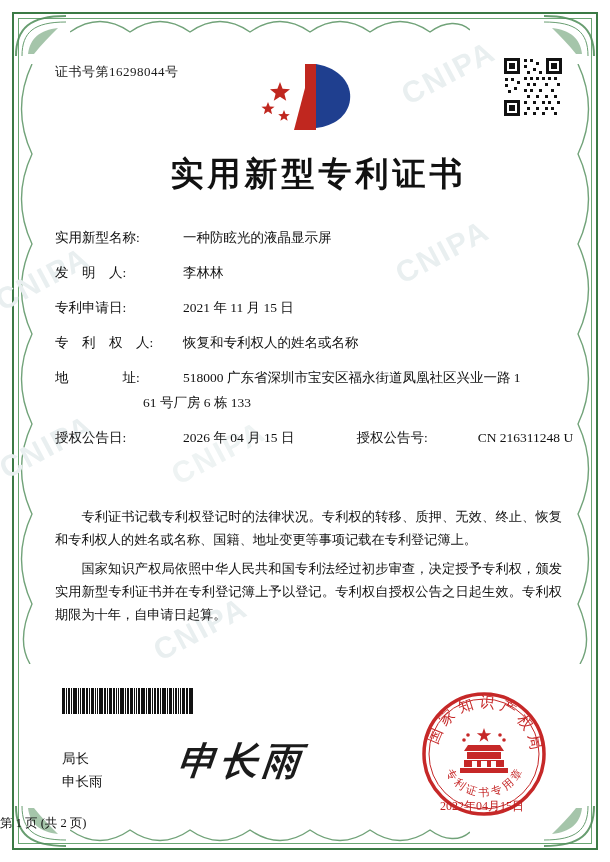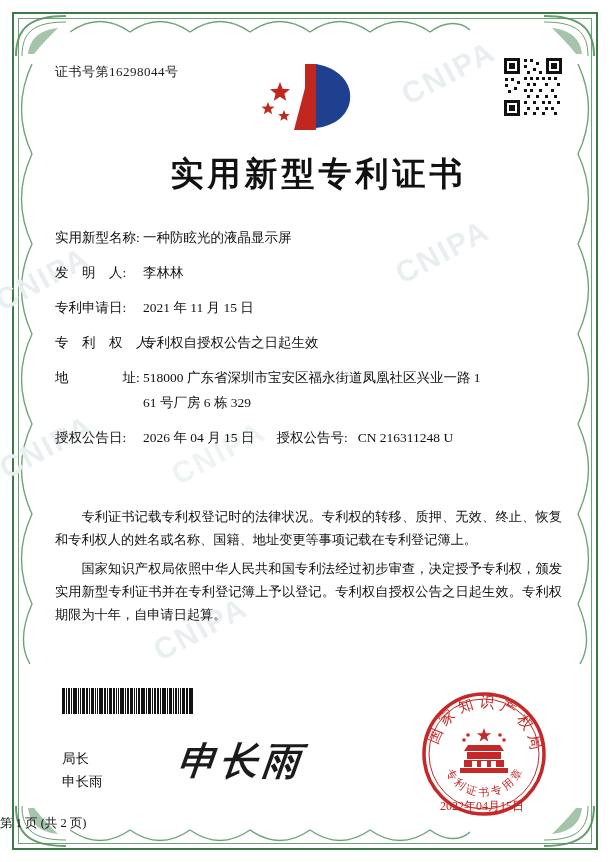--- a/index.html
+++ b/index.html
@@ -131,20 +131,21 @@
     left: 55px;
     right: 48px;
     top: 228px;
     font-size: 13.5px;
     line-height: 1.55;
   }
   .field-row {
     display: flex;
     align-items: flex-start;
     margin-bottom: 14px;
+    gap: 40px;
   }
   .field-label {
     width: 88px;
     flex: 0 0 88px;
     white-space: pre;
     color: #111;
   }
   .field-value {
     flex: 1 1 auto;
     color: #111;
@@ -375,28 +376,28 @@
     </div>
 
 
     <div class="field-row">
       <div class="field-label">专利申请日:</div>
       <div class="field-value">2021 年 11 月 15 日</div>
     </div>
 
     <div class="field-row">
       <div class="field-label">专　利　权　人:</div>
-      <div class="field-value">专利权自授权公告之日起生效</div>
+      <div class="field-value">恢复和专利权人的姓名或名称</div>
     </div>
 
     <div class="field-row">
       <div class="field-label">地　　　　址:</div>
       <div class="field-value">518000 广东省深圳市宝安区福永街道凤凰社区兴业一路 1</div>
     </div>
-    <div class="addr-line2">61 号厂房 6 栋 329</div>
+    <div class="addr-line2">61 号厂房 6 栋 133</div>
 
     <div class="field-row two-col">
       <div class="field-label">授权公告日:</div>
       <div class="field-value" style="flex:0 0 auto;">2026 年 04 月 15 日</div>
       <div class="right-label">授权公告号:</div>
       <div class="right-value">CN 216311248 U</div>
     </div>
 
   </div>
 

